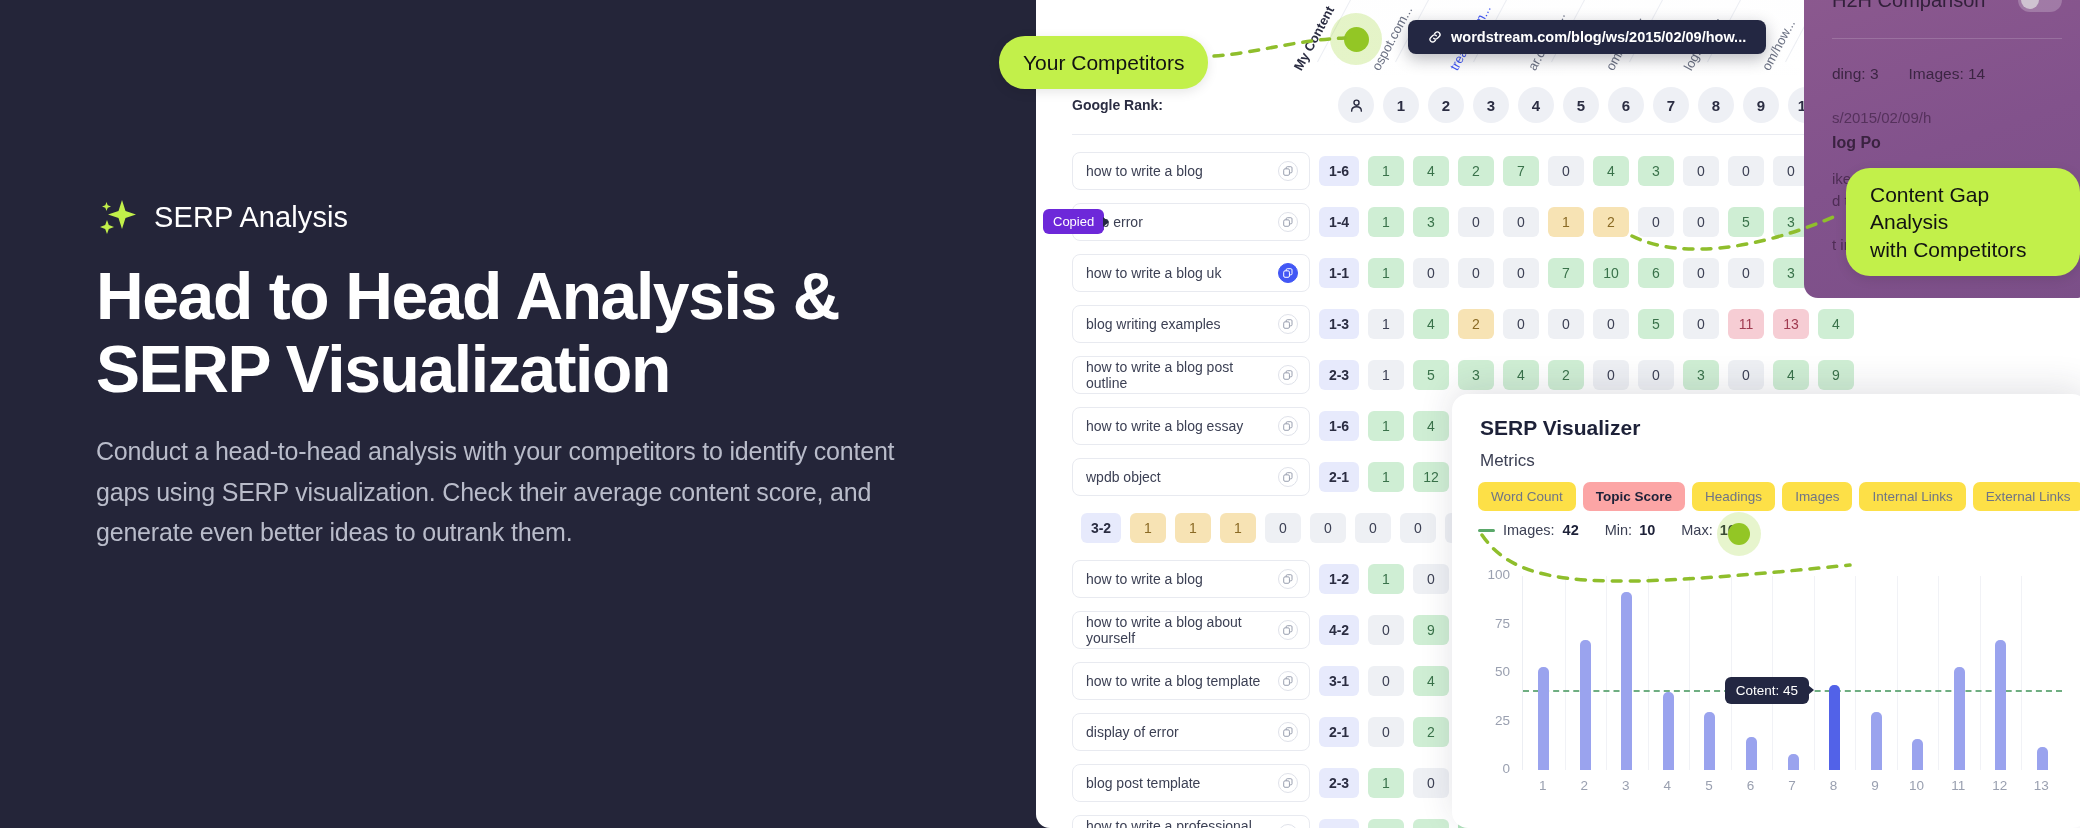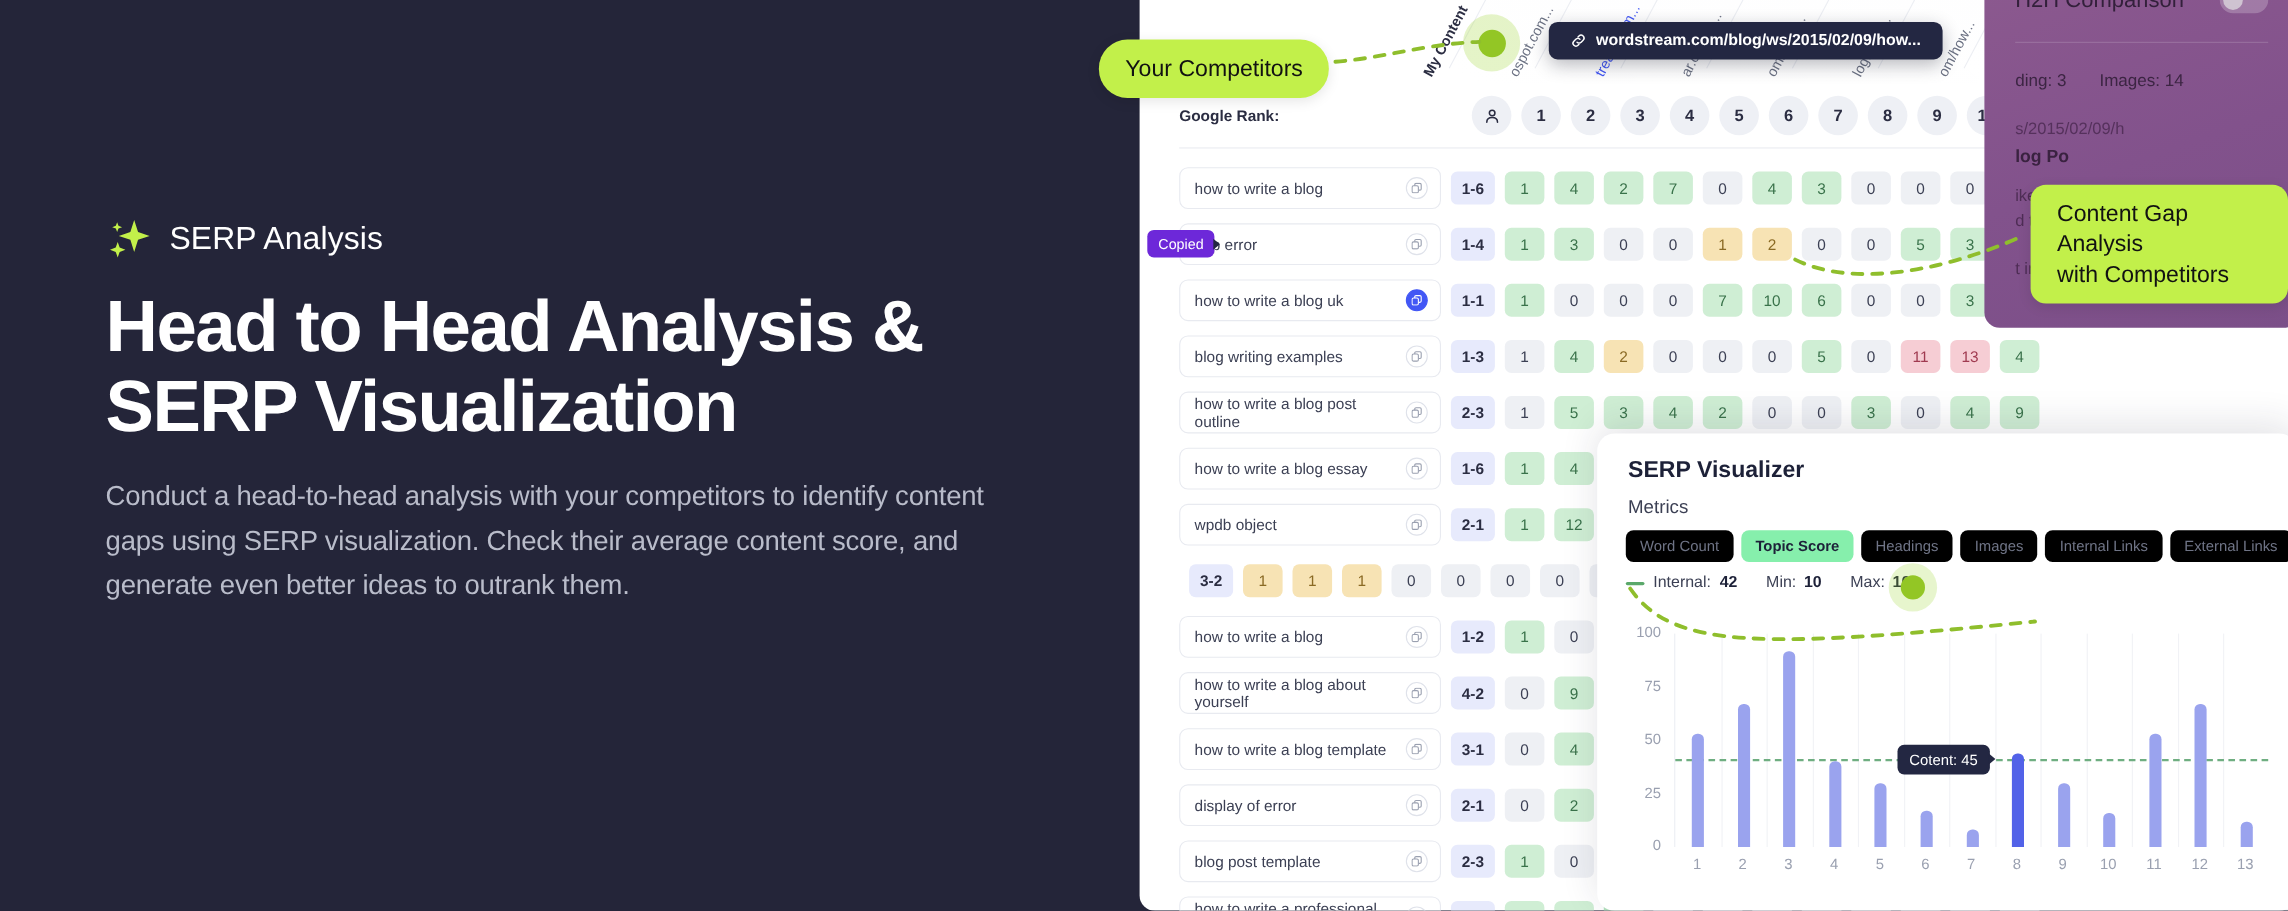--- a/index.html
+++ b/index.html
@@ -119,22 +119,22 @@
   
   .viz {
     position: absolute; left: 1452px; top: 394px; width: 636px; height: 434px;
     background:#ffffff; border-radius: 16px; box-shadow: 0 -8px 34px rgba(30,34,60,.12);
     overflow: hidden;
   }
   .viz-title { position:absolute; left: 28px; top: 22px; font-size: 21px; font-weight:bold; color:#1d2138; }
   .viz-sub { position:absolute; left: 28px; top: 57px; font-size: 17px; color:#3c4054; }
   .tabs { position:absolute; left: 26px; top: 88px; display:flex; gap: 7px; }
   .tab { padding: 7px 13px; border-radius: 7px; font-size: 13.5px; color:#6e7governments; }
-  .tab { background:#000000; color:#6f7486; }
-  .tab.active { background:#86efac; color:#1d2138; font-weight:bold; }
+  .tab { background:#fde047; color:#6f7486; }
+  .tab.active { background:#fca5a5; color:#1d2138; font-weight:bold; }
   .legend { position:absolute; left: 26px; top: 128px; display:flex; align-items:center; gap: 26px; font-size:14.5px; color:#3c4054; }
   .dash { width: 17px; height: 3px; background:#5aa86a; border-radius:2px; }
   .legend b { color:#1d2138; }
   .legend-dot {
     position:absolute; left: 265px; top: 118px; width: 44px; height: 44px; border-radius:50%;
     background: rgba(155,214,44,.24); display:flex; align-items:center; justify-content:center;
   }
   .legend-dot::after { content:''; width: 22px; height:22px; border-radius:50%; background:#93c625; }
 
   .chart { position:absolute; left: 26px; top: 176px; width: 590px; height: 248px; }
@@ -153,21 +153,21 @@
     content:''; position:absolute; right:-5px; top:50%; margin-top:-5px;
     border-top:5px solid transparent; border-bottom:5px solid transparent; border-left:6px solid #232742;
   }
 
   
   .callout {
     position:absolute; background:#c2f04a; color:#121212; border-radius: 26px;
     padding: 13px 24px; font-size: 21px; line-height:1.3; white-space:pre-line;
     box-shadow: 0 3px 12px rgba(0,0,0,.10);
   }
-  .callout.box { border-radius: 14px; }
+  .callout.box { border-radius: 24px; }
   .dashline { position:absolute; pointer-events:none; }
 </style>
 </head>
 <body>
 
 <div class="stage">
 
   <div class="copy">
     <div class="eyebrow">
       <svg class="spark" viewBox="0 0 42 42">
@@ -610,21 +610,21 @@
         <div class="tab">Word Count</div>
         <div class="tab active">Topic Score</div>
         <div class="tab">Headings</div>
         <div class="tab">Images</div>
         <div class="tab">Internal Links</div>
         <div class="tab">External Links</div>
       </div>
     <div class="legend">
       <span style="display:flex;align-items:center;gap:8px;">
         <span class="dash"></span>
-        <span>Internal:</span>
+        <span>Images:</span>
         <b>42</b>
       </span>
       <span style="display:flex;align-items:center;gap:7px;">
         <span>Min:</span>
         <b>10</b>
       </span>
       <span style="display:flex;align-items:center;gap:7px;">
         <span>Max:</span>
         <b>100</b>
       </span>

